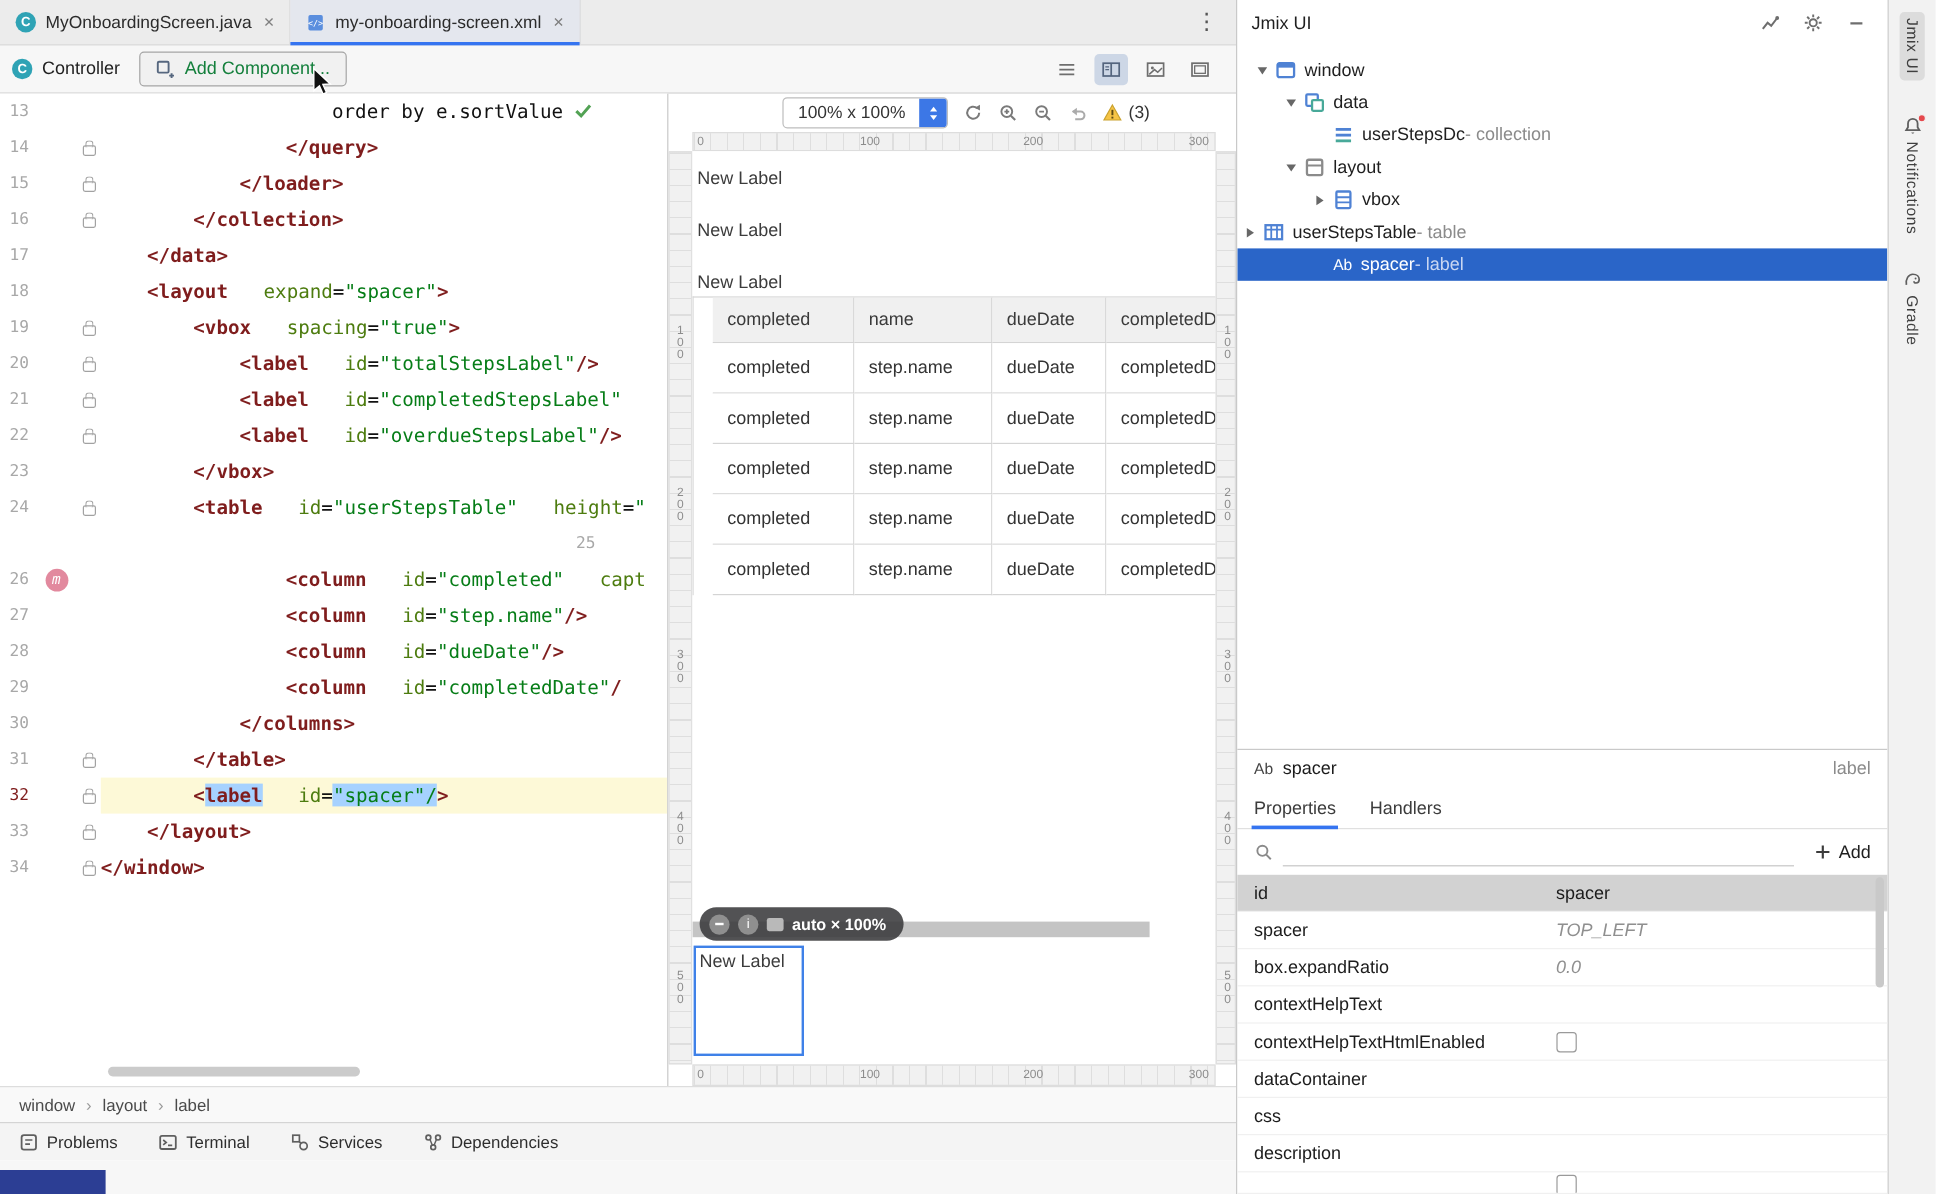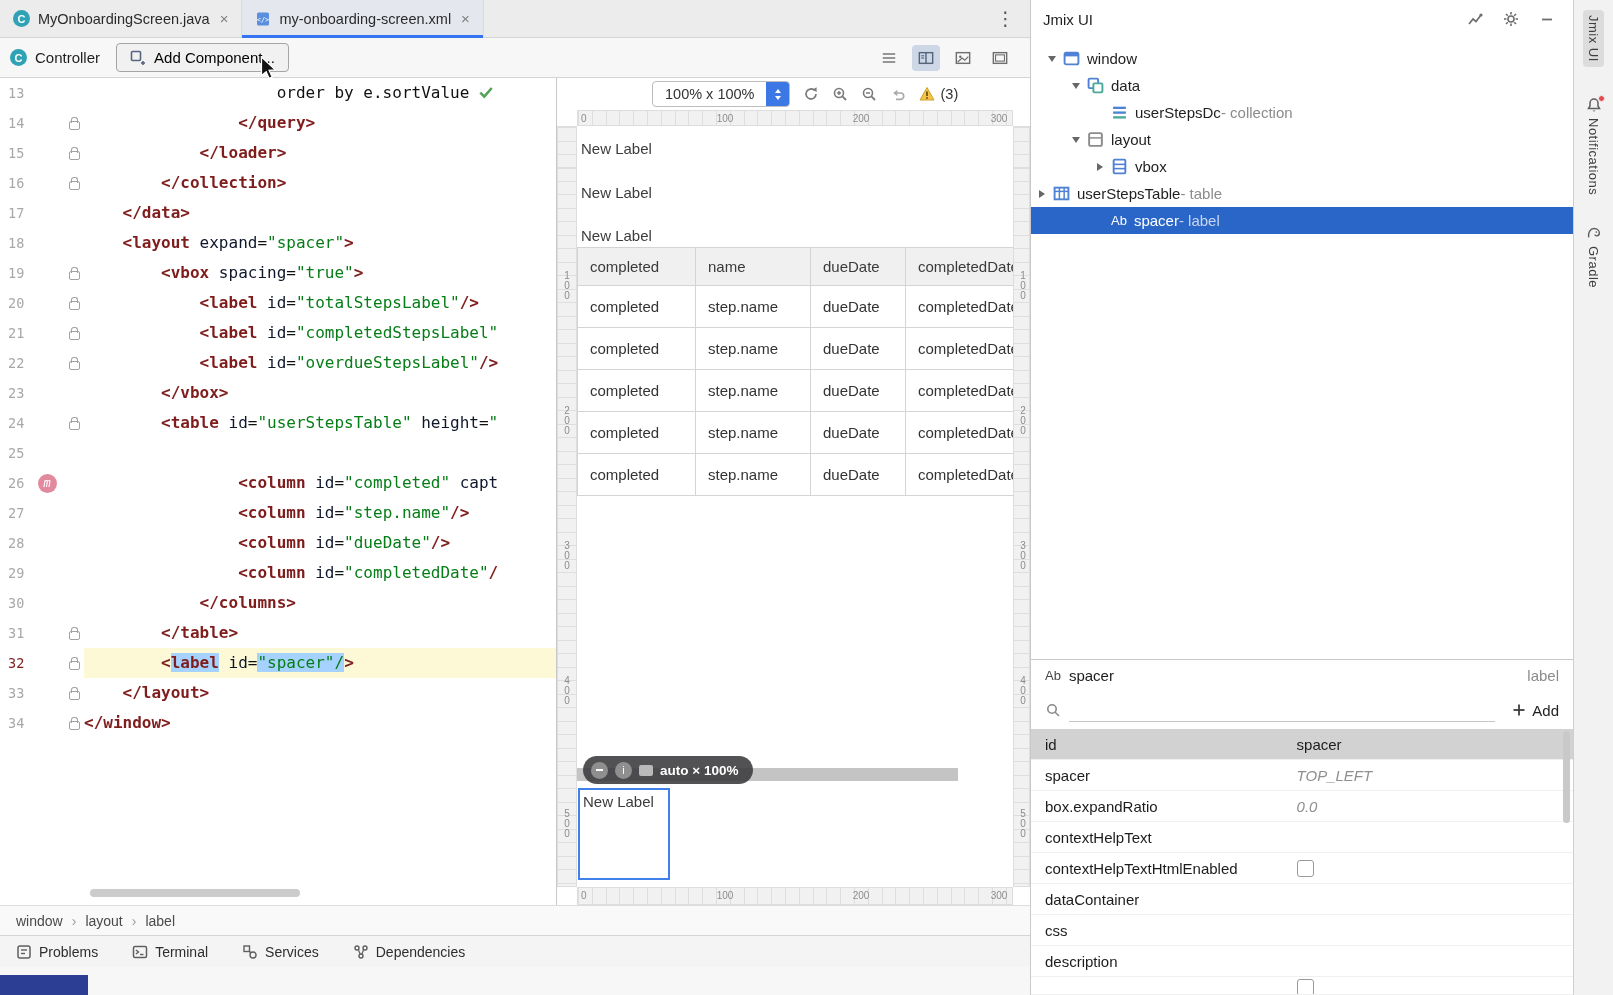--- a/index.html
+++ b/index.html
@@ -14,41 +14,41 @@
   #tabs { display:flex; }
   .tab { display:flex; align-items:center; gap:8px; padding:0 13px; font-size:14.5px; color:#2b2b2b; border-right:1px solid #dcdcdc; position:relative; }
   .tab.active { background:#e4e7ee; }
   .tab.active::after { content:""; position:absolute; left:0; right:0; bottom:-1px; height:3px; background:#3574f0; }
   .tab-close { color:#7f7f7f; font-size:15px; margin-left:2px; }
   .c-badge { width:17px; height:17px; border-radius:50%; background:#2fa3b5; color:#fff; font-size:11px; font-weight:bold; display:flex; align-items:center; justify-content:center; flex:none; }
   .kebab { margin-left:auto; align-self:center; font-size:19px; color:#555; padding:0 15px; }
 
   #toolbar { height:40px; background:#f7f7f7; border-bottom:1px solid #d4d4d4; display:flex; align-items:center; padding:0 10px; gap:16px; flex:none; position:relative; }
   .controller { display:flex; gap:8px; align-items:center; font-size:15px; color:#1f1f1f; }
-  .add-btn { display:flex; align-items:center; gap:8px; font-size:15px; color:#000000; background:#f1f1f1; border:1px solid #a5a5a5; border-radius:4px; height:29px; padding:0 13px; font-family:inherit; }
+  .add-btn { display:flex; align-items:center; gap:8px; font-size:15px; color:#15803d; background:#f1f1f1; border:1px solid #a5a5a5; border-radius:4px; height:29px; padding:0 13px; font-family:inherit; }
   .view-toggles { margin-left:auto; display:flex; gap:9px; align-items:center; margin-right:6px; }
   .vt { width:28px; height:26px; border-radius:4px; display:flex; align-items:center; justify-content:center; }
   .vt.active { background:#cdd7e6; }
 
   #workarea { flex:1; display:flex; min-height:0; }
 
   
   #editor { width:557px; flex:none; background:#fff; border-right:1px solid #c9c9c9; position:relative; overflow:hidden; }
-  .code-line { display:flex; height:30px; font-family:"DejaVu Sans Mono","Liberation Mono",monospace; font-size:16px; }
+  .code-line { display:flex; height:30px; font-family:"DejaVu Sans Mono","Liberation Mono",monospace; font-size:16px;justify-content:flex-end; }
   .ln { width:30px; padding-left:8px; font-size:13.5px; line-height:30px; color:#a8a8a8; flex:none; }
   .badge { width:34px; display:flex; justify-content:center; align-items:center; flex:none; }
   .gicon { width:20px; display:flex; justify-content:center; align-items:center; flex:none; }
   .m-badge { width:19px; height:19px; border-radius:50%; background:#e2899e; color:#fff; font-size:12px; font-style:italic; display:flex; align-items:center; justify-content:center; }
   .lock-ic { position:relative; width:11px; height:9px; border:1.5px solid #a2a2a2; border-radius:2px; margin-top:4px; display:inline-block; }
   .lock-ic::before { content:""; position:absolute; top:-5px; left:1.2px; width:5px; height:5px; border:1.5px solid #a2a2a2; border-bottom:none; border-radius:3px 3px 0 0; }
   .code { flex:1; white-space:pre; line-height:30px; overflow:hidden; }
   .code-line.current .code { background:#fdf9d7; }
   .code-line.current .ln { color:#7f1d1d; }
   .tag { color:#7f1d1d; font-weight:bold; }
-  .attr { color:#0f172a; }
+  .attr { color:#4d7c0f;margin-left:20px; }
   .val { color:#067d17; }
   .pln { color:#111; }
   .sel { background:#a6d2ff; }
   .check-ic { display:inline-block; width:15px; height:15px; margin-left:9px; vertical-align:-2px; }
   .h-scroll { position:absolute; left:90px; bottom:8px; width:210px; height:8px; background:#cbcbcb; border-radius:4px; }
 
   
   #preview { flex:1; display:flex; flex-direction:column; background:#fff; min-width:0; }
   .pv-toolbar { height:32px; display:flex; align-items:center; gap:13px; padding-left:95px; flex:none; }
   .zoom-box { display:flex; height:26px; border:1px solid #bdbdbd; border-radius:4px; overflow:hidden; }
@@ -63,21 +63,21 @@
   .ruler-bottom { height:18px; }
   .rlab { position:absolute; top:2px; }
   .pv-body { flex:1; display:flex; min-height:0; }
   .ruler-left { width:20px; flex:none; }
   .ruler-right { width:17px; flex:none; }
   .ruler-left,.ruler-right { background:#f1f1f1 repeating-linear-gradient(180deg,#dedede 0 1px,transparent 1px 13.5px); border:1px solid #ddd; position:relative; }
   .vlab { position:absolute; left:4px; width:10px; display:flex; flex-direction:column; align-items:center; font-size:10px; line-height:10px; color:#8c8c8c; }
   .canvas { flex:1; position:relative; background:#fff; overflow:hidden; }
   .nlabel { position:absolute; left:4px; height:30px; line-height:30px; font-size:15px; color:#3c3c3c; }
   .pv-table { position:absolute; left:0; top:121px; border-left:1px solid #d4d4d4; border-top:1px solid #d4d4d4; }
-  .pv-row { display:flex; }
+  .pv-row { display:flex;padding-left:16px; }
   .pv-cell { border-right:1px solid #d4d4d4; border-bottom:1px solid #d4d4d4; display:flex; align-items:center; padding-left:12px; font-size:15px; color:#333; background:#fff; height:42px; flex:none; overflow:hidden; }
   .pv-head .pv-cell { background:#f0f0f0; height:38px; color:#3a3a3a; }
   .pv-scroll { position:absolute; left:0; top:642px; width:381px; height:13px; background:#c4c4c4; }
   .overlay-tip { position:absolute; left:6px; top:630px; height:28px; background:rgba(58,58,60,0.88); border-radius:14px; display:flex; align-items:center; gap:7px; padding:0 15px 0 8px; color:#fff; font-size:13.5px; font-weight:bold; }
   .tip-circle { width:17px; height:17px; border-radius:50%; background:#8f8f8f; color:#fff; font-size:11px; display:flex; align-items:center; justify-content:center; font-weight:normal; }
   .tip-circle.minus::before { content:""; width:7px; height:2px; background:#fff; }
   .tip-flag { width:14px; height:11px; background:#b9b9b9; border-radius:2px; }
   .spacer-sel { position:absolute; left:1px; top:662px; width:92px; height:92px; border:2px solid #3f81e8; }
   .spacer-sel .txt { font-size:15px; color:#3c3c3c; padding:3px 0 0 3px; }
 
@@ -727,20 +727,24 @@
           <span>spacer</span>
           <span class="suffix"> - label</span>
         </div>
       </div>
     <div class="insp">
       <div class="insp-head">
         <span class="ab2">Ab</span>
         <span class="insp-name">spacer</span>
         <span class="insp-type">label</span>
       </div>
+      <div class="insp-tabs" id="insp-tabs">
+          <div class="itab active">Properties</div>
+          <div class="itab">Handlers</div>
+        </div>
       <div class="insp-search">
         <span class="svgic" id="ic-search">
             <svg viewBox="0 0 16 16">
               <circle cx="7" cy="7" r="4.2" fill="none" stroke="#8a8a8a" stroke-width="1.6"></circle>
               <line x1="10.2" y1="10.2" x2="14" y2="14" stroke="#8a8a8a" stroke-width="1.6"></line>
             </svg>
           </span>
         <input class="search-input" placeholder="" style="">
         <div class="add2">
           <span class="svgic" id="ic-plus">

